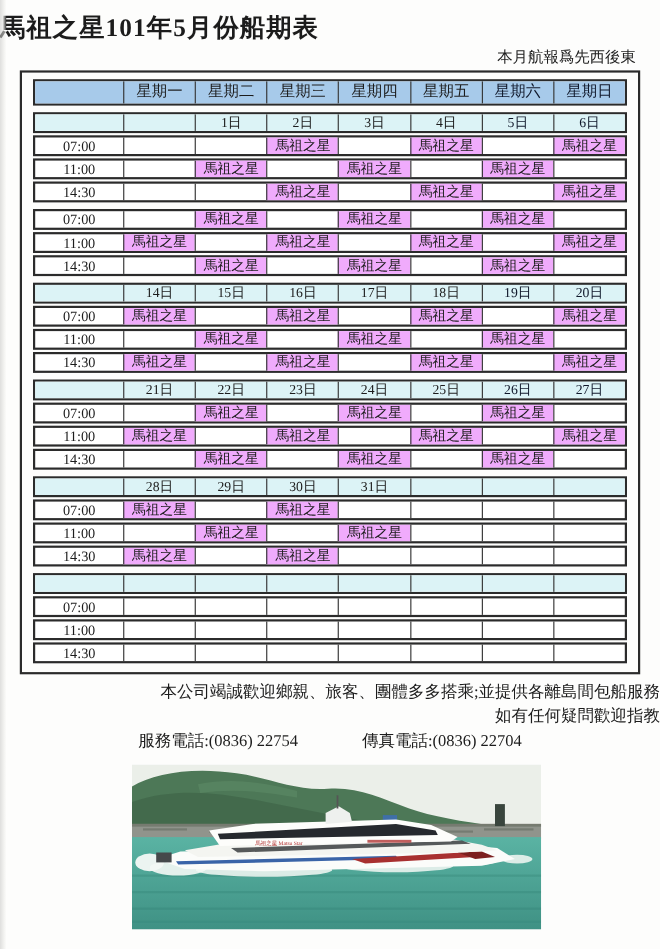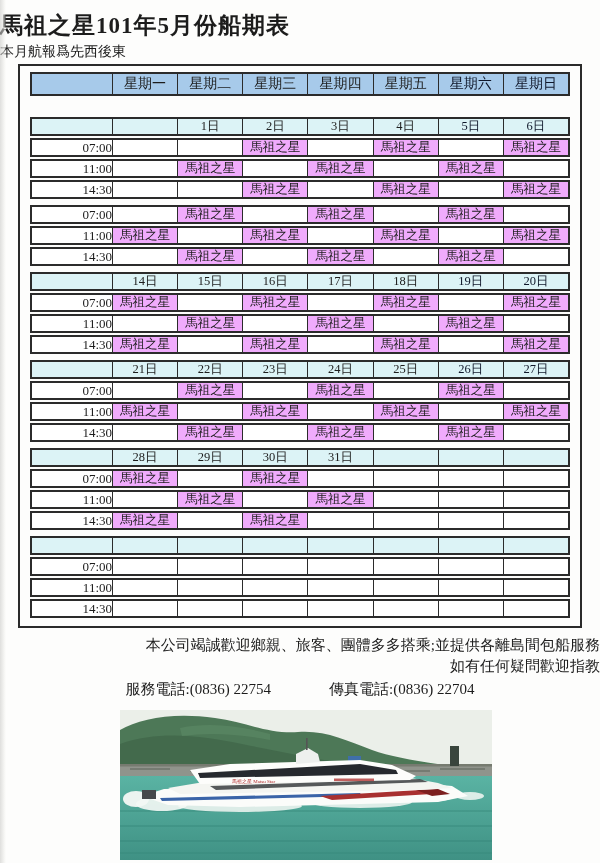--- a/index.html
+++ b/index.html
@@ -9,37 +9,37 @@
   }
   .page::before{
     content:"";position:absolute;left:0;top:0;width:6px;height:100%;
     background:linear-gradient(to right,#c6c6c4,#efefec 70%,rgba(255,255,255,0));
     opacity:.55;pointer-events:none;
   }
   .title{
     margin:10px 0 2px;text-align:left;font-size:23px;font-weight:bold;letter-spacing:1px;
   }
   .note{
-    margin:0 22px 3px 0;font-size:14px;
+    text-align:right;margin:0 22px 3px 0;font-size:14px;
   }
   .frame{
     margin:0 18px;border:2px solid #2b2b2b;padding:6px 10px 8px 10px;background:#fdfdfc;
   }
   .row{display:flex;border:2px solid #2b2b2b;margin-bottom:2px;background:#ffffff;}
   .week .row:last-child{margin-bottom:0;}
   .cell{
     flex:1 1 0;min-width:0;border-left:1px solid #2b2b2b;height:15px;line-height:15px;
     font-size:12.5px;text-align:center;overflow:hidden;white-space:nowrap;
   }
   .cell:first-child{border-left:none;}
   .tcol{flex:0 0 80px;}
-  .header-row{margin-bottom:21px;border-width:2px;}
+  .header-row{margin-bottom:6px;border-width:2px;}
   .hcell{height:20px;line-height:20px;font-size:14px;background:#a7caea;}
   .date{background:#dcf3f6;}
-  .time{font-size:13px;text-align:right;}
+  .time{font-size:13px;}
   .sail{background:#f0abfc;}
   .weekend{color:#0f172a;}
   .week{margin-bottom:6px;}
   #weeks .week:last-child{margin-bottom:0;}
   .footer{margin-top:7px;text-align:right;font-size:15px;line-height:21px;}
   .phones{display:flex;justify-content:center;gap:58px;margin-top:2px;font-size:15px;}
   .photo{margin:10px 0 0 120px;width:372px;height:150px;}
   .photo svg{display:block;}
 </style>
 </head>

